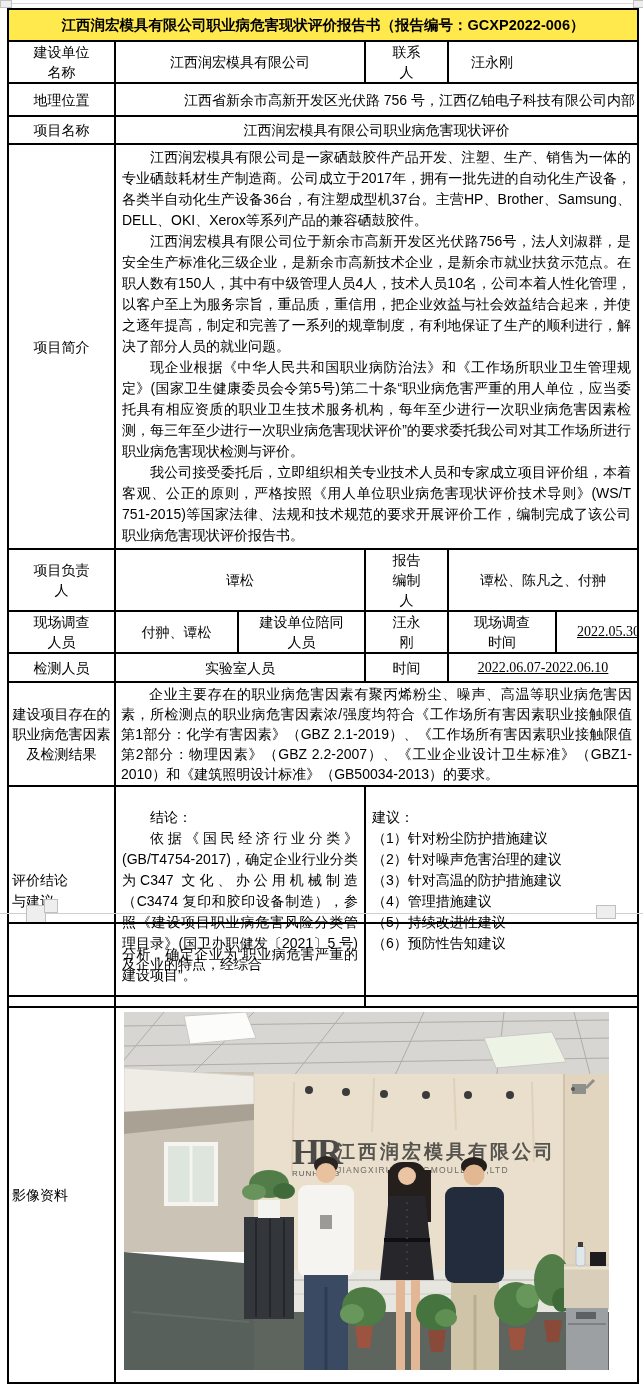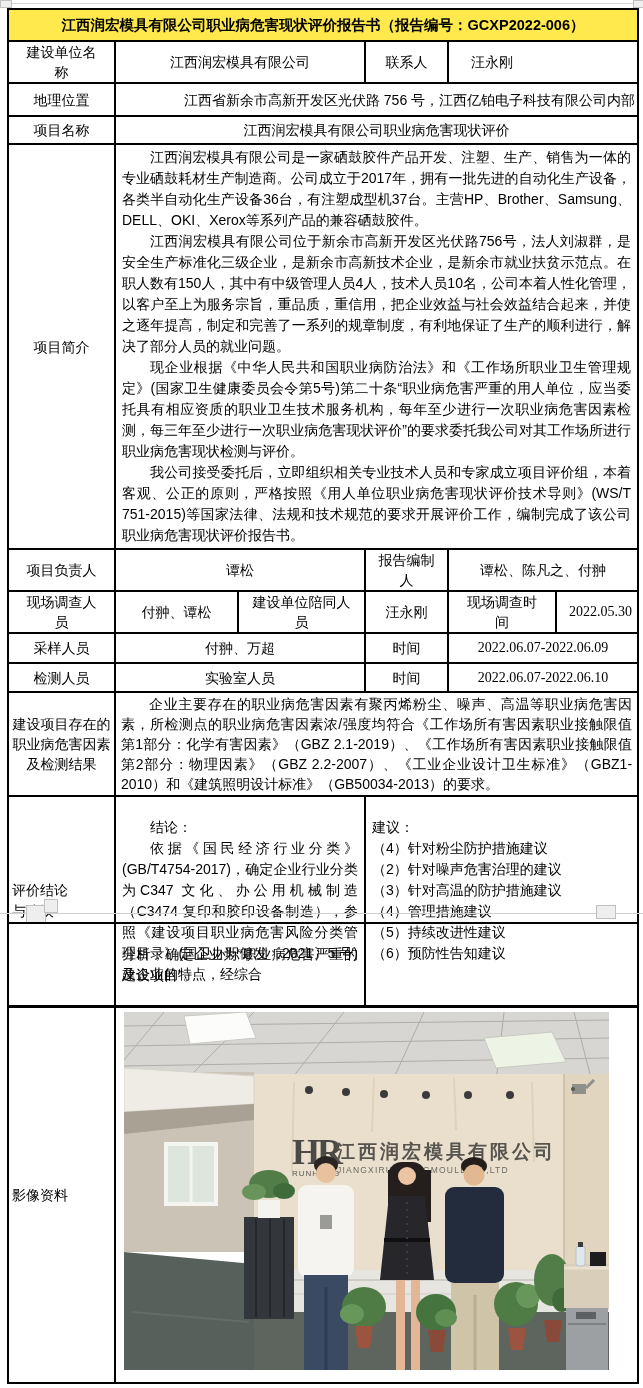--- a/index.html
+++ b/index.html
@@ -1,27 +1,27 @@
 <!DOCTYPE html>
 <html><head>
 <meta charset="utf-8">
 <style>
   html,body{margin:0;padding:0;background:#ffffff;}
   .page{position:relative;width:643px;height:1388px;background:#ffffff;
         font-family:"Liberation Sans","DejaVu Sans",sans-serif;color:#000;overflow:hidden;}
   .topline{position:absolute;left:0;top:3px;width:643px;height:1px;background:#d8d8d8;}
   .corner{position:absolute;background:#eeeeee;border:1px solid #c0c0c0;}
   table{border-collapse:collapse;table-layout:fixed;position:absolute;left:7px;width:630px;}
-  td{border:2px solid #000;padding:0 12px;font-size:14px;vertical-align:middle;overflow:hidden;line-height:20px;}
+  td{border:2px solid #000;padding:0 20px;font-size:14px;vertical-align:middle;overflow:hidden;line-height:20px;}
   .title-cell{font-weight:bold;text-align:center;font-size:14.5px;letter-spacing:0;}
   .lbl{text-align:center;}
   .ctr{text-align:center;}
   .rgt{text-align:right;padding-right:2px;}
   .contact-val{padding-left:22px;}
-  .date{font-family:"Liberation Serif","DejaVu Serif",serif;text-align:center;font-size:14px;}
+  .date{font-family:"Liberation Serif","DejaVu Serif",serif;text-align:center;font-size:14px;text-decoration:underline;}
   .intro-cell{vertical-align:top;padding:2px 6px;line-height:21px;text-align:justify;}
   .para{text-indent:2em;}
   .hazard-cell{vertical-align:top;padding:1px 5px;line-height:20px;text-align:justify;}
   .eval-lbl{vertical-align:middle;text-align:left;padding-left:3px;line-height:21px;}
   .eval-cell{vertical-align:top;padding:20px 6px;line-height:21px;}
   .indent1{text-indent:2em;}
   .just{text-align:justify;}
   .sug{line-height:21px;}
   .photo-lbl{text-align:left;padding-left:3px;}
   .photo-cell{vertical-align:top;padding:0;margin-left:40px;}
@@ -81,26 +81,20 @@
     </tr>
     <tr>
       <td class="lbl" style="height:31px;">现场调查人员</td>
       <td class="ctr">付翀、谭松</td>
       <td class="lbl">建设单位陪同人员</td>
       <td class="ctr">汪永刚</td>
       <td class="lbl">现场调查时间</td>
       <td class="date">2022.05.30</td>
     </tr>
     <tr>
-      <td class="lbl" style="height:28px;">采样人员</td>
-      <td colspan="2" class="ctr">付翀、万超</td>
-      <td class="lbl">时间</td>
-      <td colspan="2" class="date">2022.06.07-2022.06.09</td>
-    </tr>
-    <tr>
       <td class="lbl" style="height:27px;">检测人员</td>
       <td colspan="2" class="ctr">实验室人员</td>
       <td class="lbl">时间</td>
       <td colspan="2" class="date">2022.06.07-2022.06.10</td>
     </tr>
     <tr>
       <td class="lbl" style="height:98px;vertical-align:middle;line-height:20px;padding:0 2px;">建设项目存在的职业病危害因素及检测结果</td>
       <td colspan="5" class="hazard-cell">
         <div class="para">企业主要存在的职业病危害因素有聚丙烯粉尘、噪声、高温等职业病危害因素，所检测点的职业病危害因素浓/强度均符合《工作场所有害因素职业接触限值 第1部分：化学有害因素》（GBZ 2.1-2019）、《工作场所有害因素职业接触限值 第2部分：物理因素》（GBZ 2.2-2007）、《工业企业设计卫生标准》（GBZ1-2010）和《建筑照明设计标准》（GB50034-2013）的要求。</div>
       </td>
@@ -109,21 +103,21 @@
       <td class="eval-lbl" style="height:146px;">
         <div>评价结论</div>
         <div>与建议</div>
       </td>
       <td colspan="2" class="eval-cell">
         <div class="indent1">结论：</div>
         <div class="indent1 just">依据《国民经济行业分类》(GB/T4754-2017)，确定企业行业分类为C347 文化、办公用机械制造（C3474 复印和胶印设备制造），参照《建设项目职业病危害风险分类管理目录》(国卫办职健发〔2021〕5 号)及企业的特点，经综合</div>
       </td>
       <td colspan="3" class="eval-cell">
         <div>建议：</div>
-        <div class="sug">（4）针对粉尘防护措施建议</div>
+        <div class="sug">（1）针对粉尘防护措施建议</div>
         <div class="sug">（2）针对噪声危害治理的建议</div>
         <div class="sug">（3）针对高温的防护措施建议</div>
         <div class="sug">（4）管理措施建议</div>
         <div class="sug">（5）持续改进性建议</div>
         <div class="sug">（6）预防性告知建议</div>
       </td>
     </tr>
   </tbody>
     </table>
 

